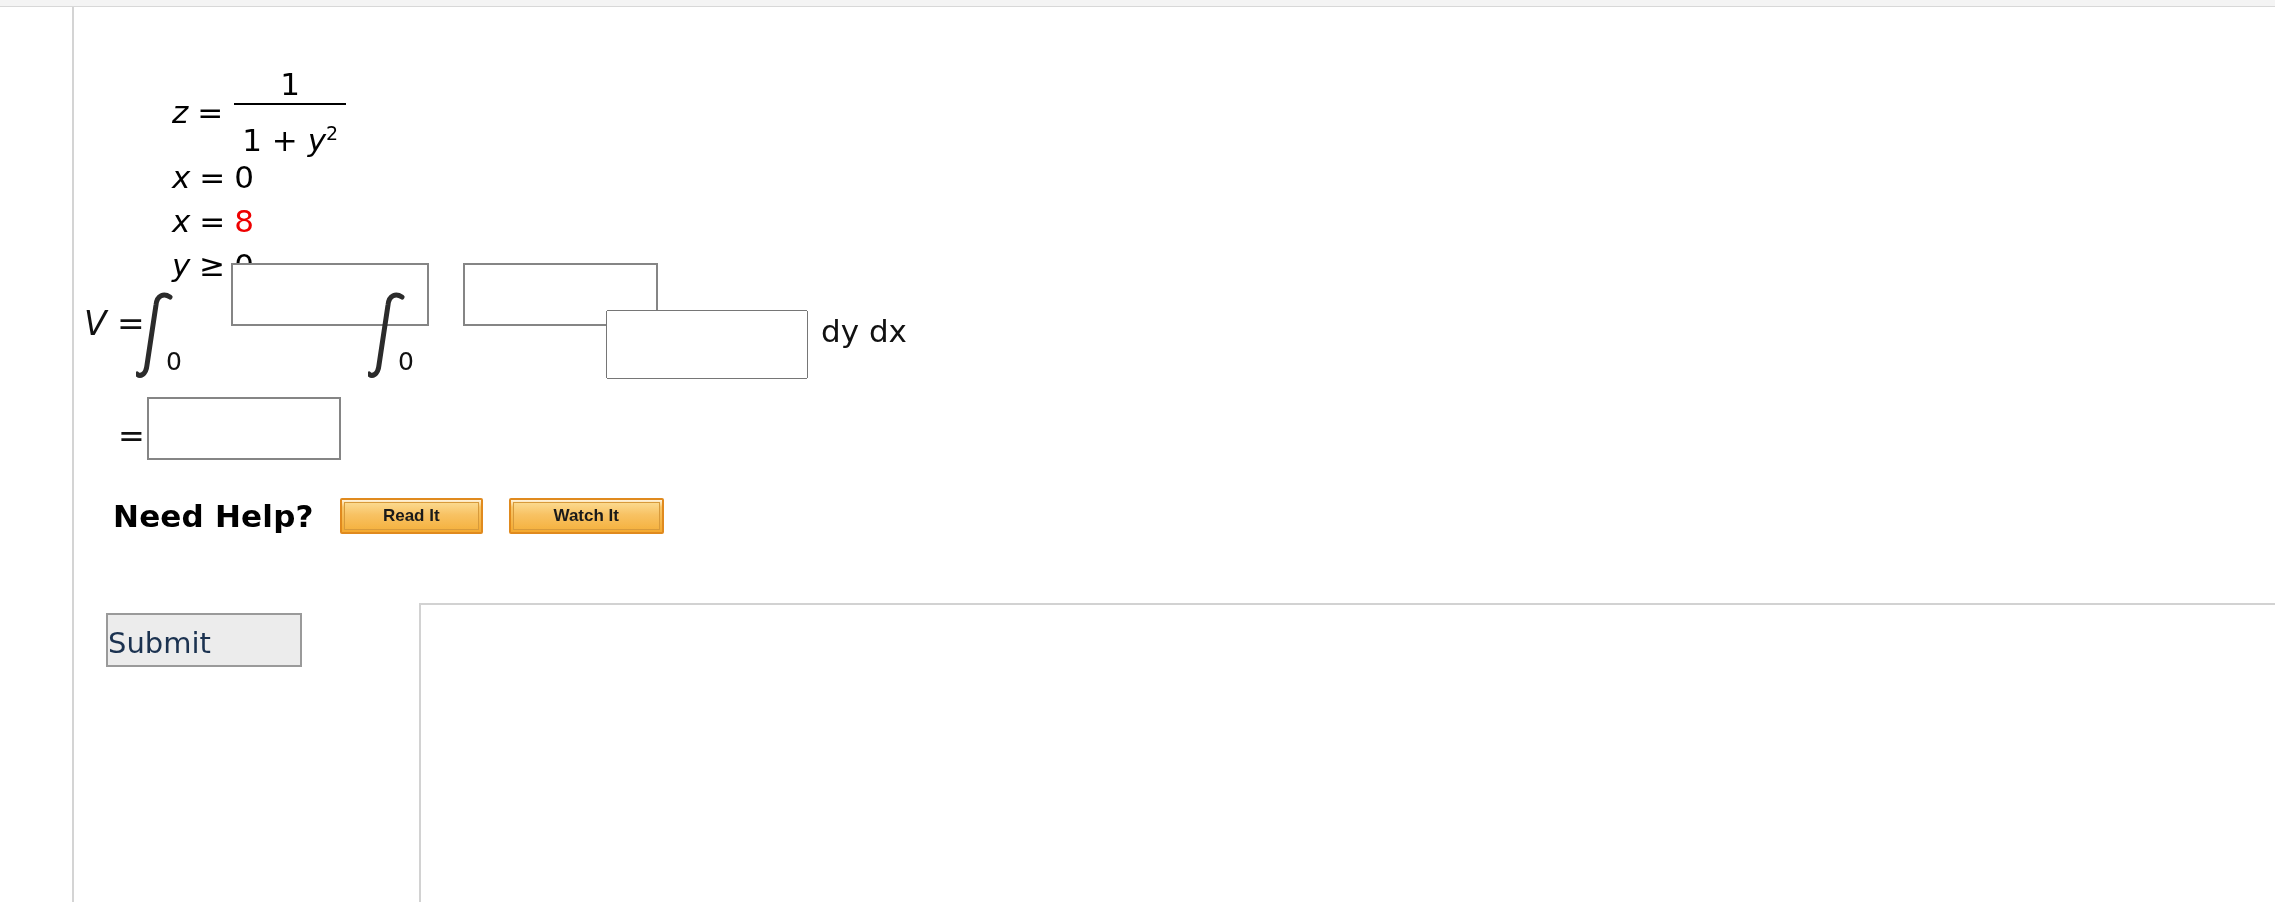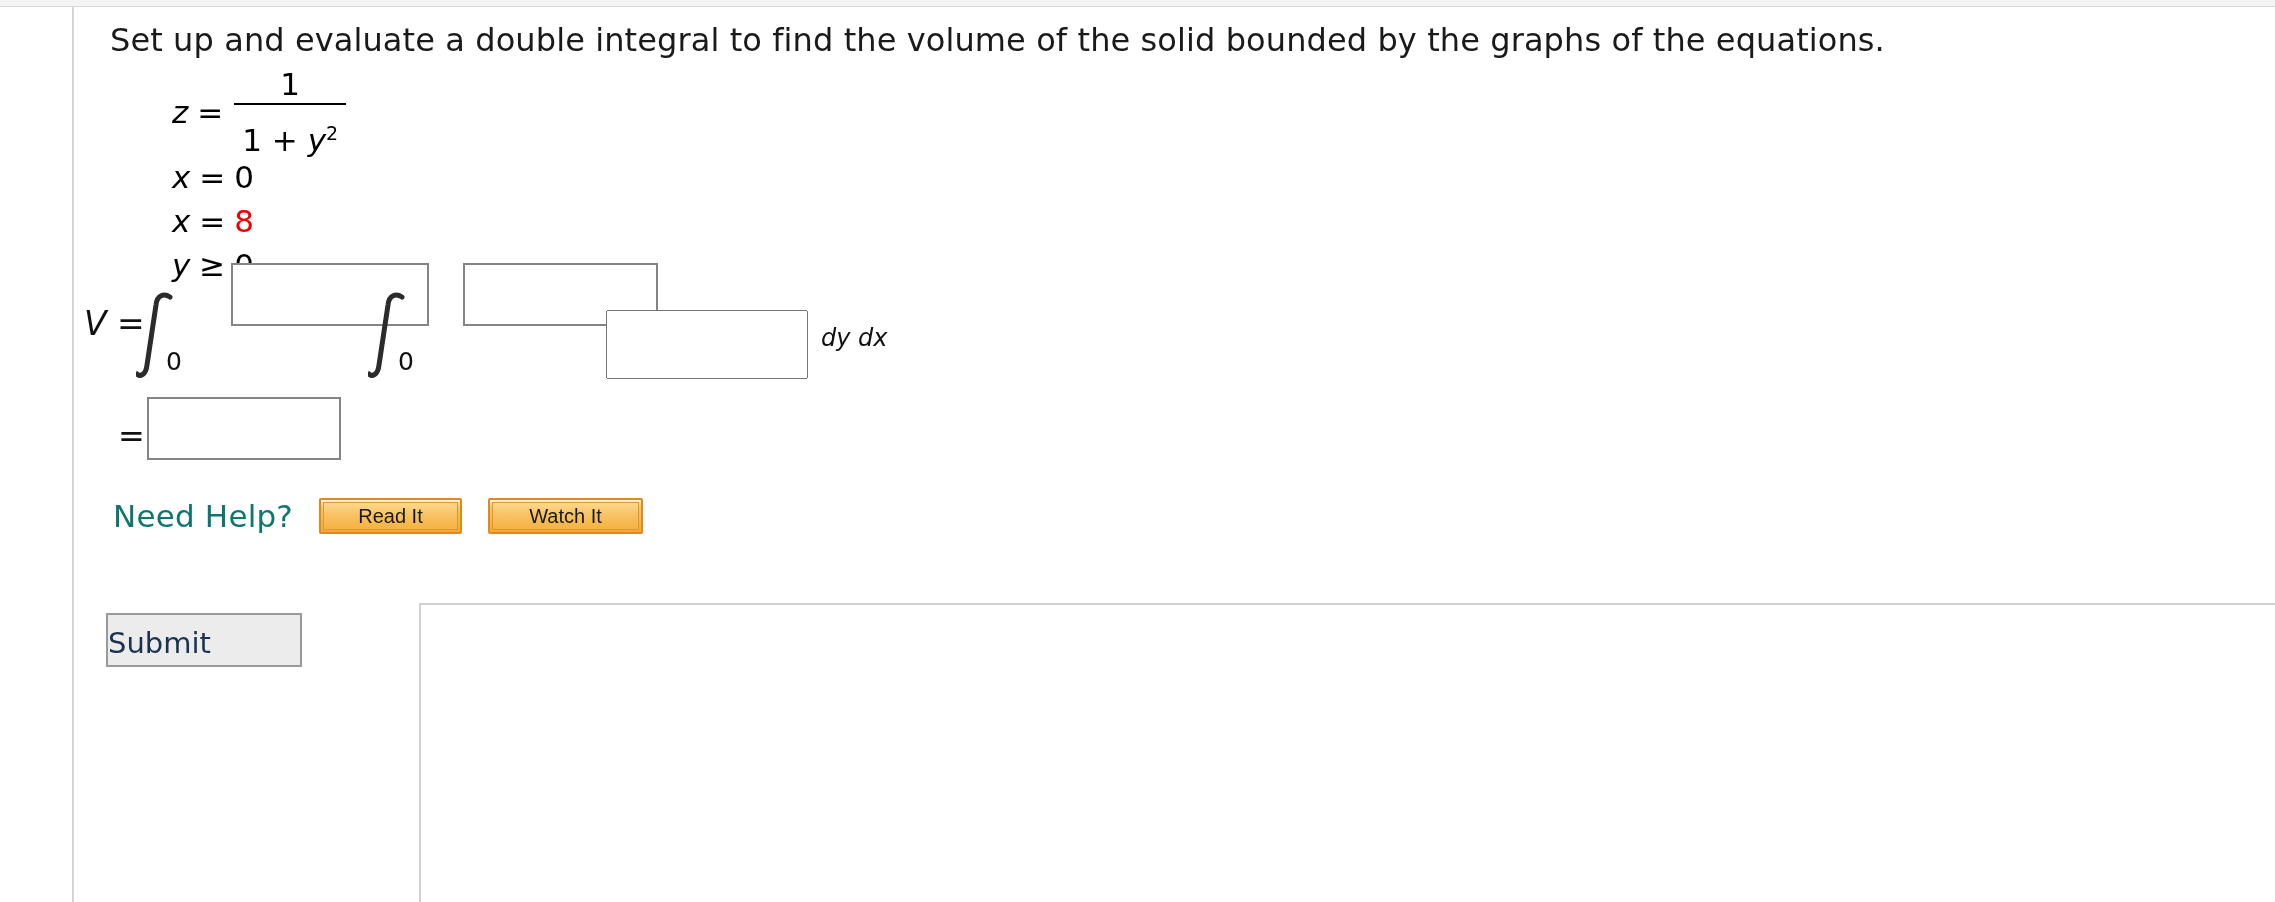--- a/index.html
+++ b/index.html
@@ -171,23 +171,22 @@
   #box-integrand {
     position: absolute;
     left: 530px;
     top: 55px;
     width: 194px;
     height: 63px;
   }
   #dydx {
     position: absolute;
     left: 745px;
-    top: 69px;
-    font-size: 24px;
-    font-style: italic;
+    top: 58px;
+    font-size: 31px;
     white-space: nowrap;
   }
 
   
   #eqline {
     position: absolute;
     left: 0;
     top: 390px;
     width: 600px;
     height: 70px;
@@ -213,23 +212,23 @@
   #needhelp {
     position: absolute;
     left: 0;
     top: 486px;
     height: 46px;
     display: flex;
     align-items: center;
   }
   #needhelp-label {
     margin-left: 37px;
-    color: #0f766e;
-    font-size: 31px;
-    font-weight: normal;
+    color: #000000;
+    font-size: 31px;
+    font-weight: bold;
     letter-spacing: 0.2px;
   }
   .help-btn {
     margin-left: 26px;
     width: 143px;
     height: 36px;
     border: 2px solid #e08a1e;
     border-radius: 2px;
     background: linear-gradient(#fff4de 0%, #f8c669 22%, #f4a92f 100%);
     padding: 2px;
@@ -238,22 +237,22 @@
   }
   .help-btn-inner {
     width: 100%;
     height: 100%;
     box-sizing: border-box;
     border: 1px solid #d79a3b;
     background: linear-gradient(#fbd98e 0%, #f8c263 45%, #f5b342 100%);
     display: flex;
     align-items: center;
     justify-content: center;
-    font-size: 20px;
-    font-weight: normal;
+    font-size: 17px;
+    font-weight: bold;
     color: #1a1a1a;
   }
   #help-btn-watch { width: 155px; }
 
   
   #submit-row {
     position: absolute;
     left: 0;
     top: 588px;
     width: 2199px;
@@ -292,21 +291,20 @@
 </style>
 </head>
 <body>
 
 <div id="top-strip"></div>
 
 <div id="left-rail"></div>
 
 <div id="content">
 
-  <div id="prompt">Set up and evaluate a double integral to find the volume of the solid bounded by the graphs of the equations.</div>
 
   <div id="equations">
 
     <div id="eq-z">
       <span class="var">z</span>
       <span class="op">=</span>
       <span class="frac">
         <span class="frac-num">1</span>
         <span class="frac-bar"></span>
         <span class="frac-den"><span>1 + </span><span class="var">y</span><sup class="exp">2</sup></span>

